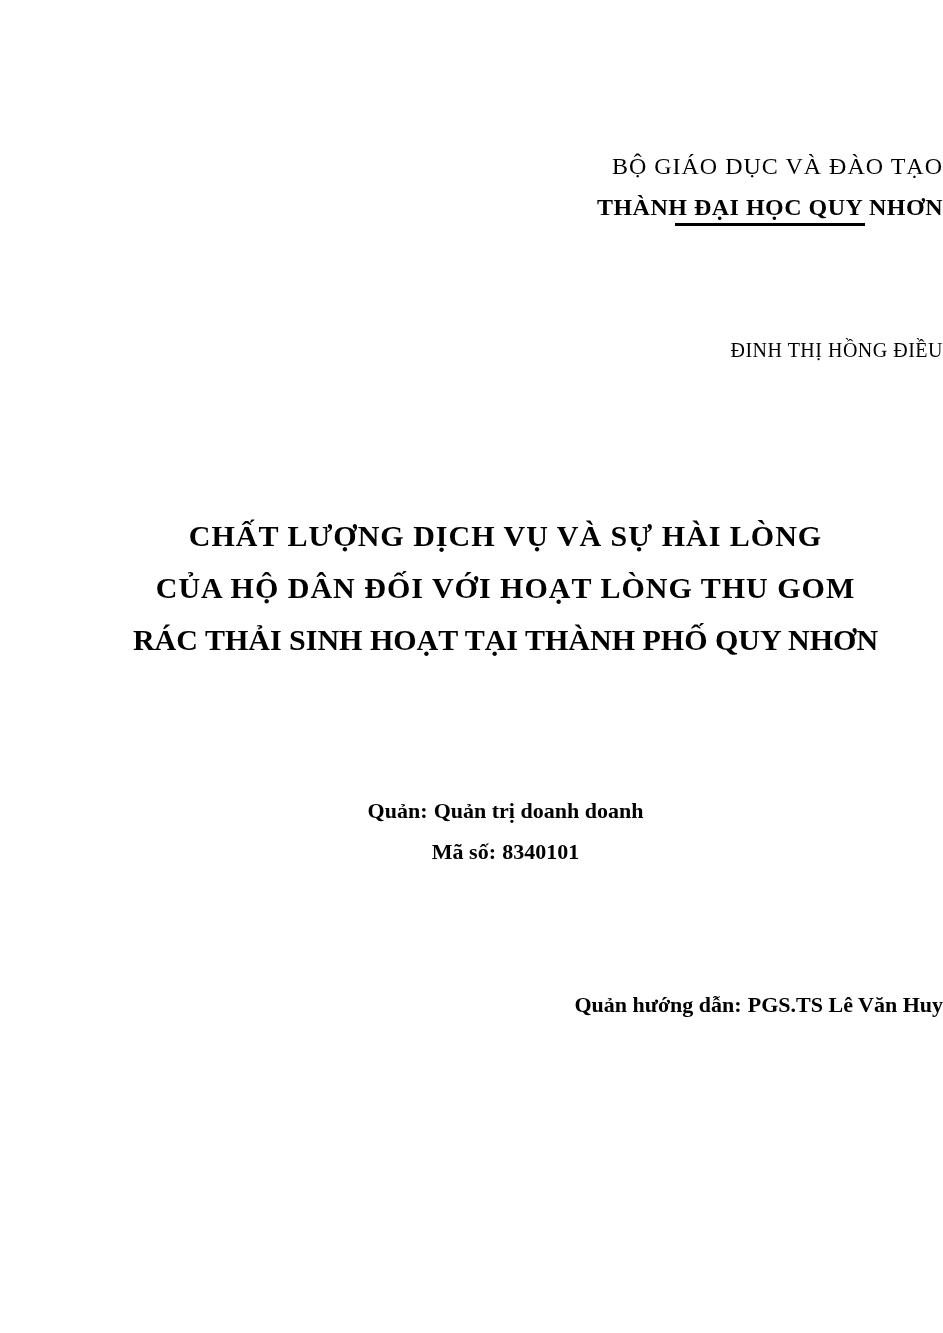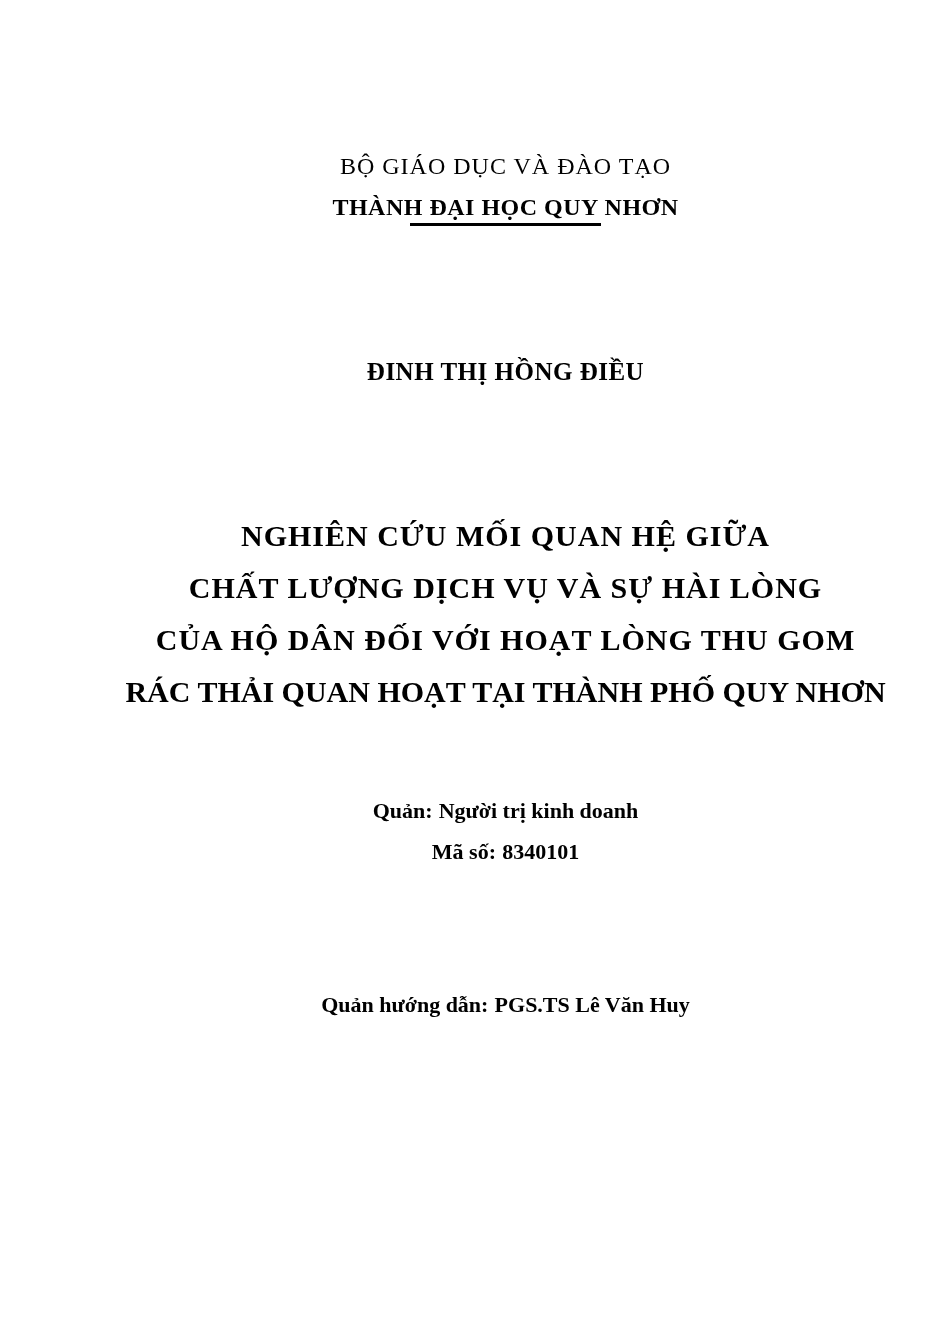--- a/index.html
+++ b/index.html
@@ -14,21 +14,21 @@
     background: #ffffff;
     color: #000000;
     font-family: "Liberation Serif", "DejaVu Serif", serif;
     overflow: hidden;
   }
   
   .line {
     position: absolute;
     left: 68px;
     right: 0;
-    text-align: center;
+    text-align: right;
     white-space: nowrap;
   }
   .ministry {
     top: 150px;
     font-size: 24px;
     line-height: 32px;
     font-weight: 400;
     letter-spacing: 1px;
   }
   .university {
@@ -44,24 +44,24 @@
   }
   .underline-bar {
     position: absolute;
     left: 22.5%;
     width: 55%;
     bottom: -2px;
     height: 3px;
     background: #000000;
   }
   .author {
-    top: 354px;
-    font-size: 25px;
+    top: 332px;
+    font-size: 20px;
     line-height: 36px;
-    font-weight: 700;
+    font-weight: 400;
     letter-spacing: 0.5px;
   }
   .title-block {
     position: absolute;
     top: 510px;
     left: 68px;
     right: 0;
     text-align: center;
     font-size: 30px;
     line-height: 52px;
@@ -105,29 +105,28 @@
   <div class="line university">
     <span class="university-inner">
       <span>THÀNH ĐẠI HỌC QUY NHƠN</span>
       <span class="underline-bar"></span>
     </span>
   </div>
 
   <div class="line author">ĐINH THỊ HỒNG ĐIỀU</div>
 
   <div class="title-block">
-    <div class="title-line">NGHIÊN CỨU MỐI QUAN HỆ GIỮA</div>
     <div class="title-line">CHẤT LƯỢNG DỊCH VỤ VÀ SỰ HÀI LÒNG</div>
     <div class="title-line">CỦA HỘ DÂN ĐỐI VỚI HOẠT LÒNG THU GOM</div>
-    <div class="title-line">RÁC THẢI QUAN HOẠT TẠI THÀNH PHỐ QUY NHƠN</div>
+    <div class="title-line">RÁC THẢI SINH HOẠT TẠI THÀNH PHỐ QUY NHƠN</div>
   </div>
 
   <div class="major-block">
     <div>
-      <span>Quản:</span><span class="label-gap"></span><span>Người trị kinh doanh</span>
+      <span>Quản:</span><span class="label-gap"></span><span>Quản trị doanh doanh</span>
     </div>
     <div>
       <span>Mã số:</span><span class="label-gap"></span><span>8340101</span>
     </div>
   </div>
 
   <div class="line supervisor">
     <span>Quản hướng dẫn:</span><span class="label-gap"></span><span>PGS.TS Lê Văn Huy</span>
   </div>
 

